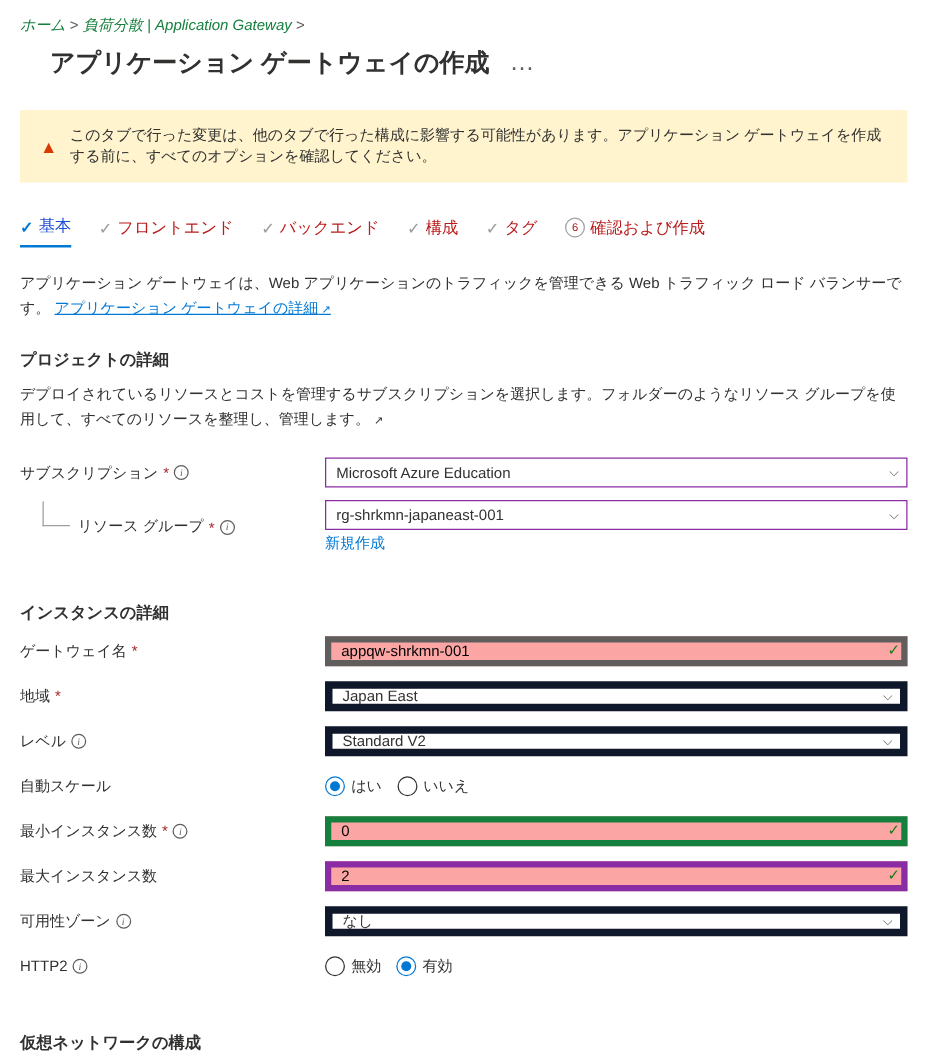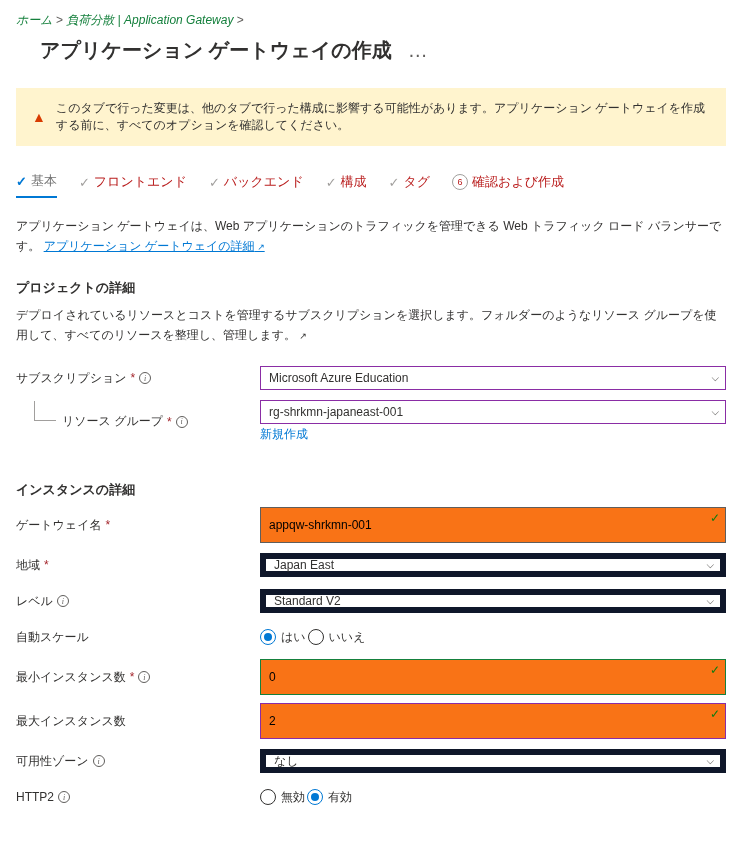--- a/index.html
+++ b/index.html
@@ -6,47 +6,47 @@
     body { font-family: 'Segoe UI', Meiryo, sans-serif; font-size: 12px; color: #323130; background: #fff; width: 742px; }
     .container { padding: 8px 16px 20px 16px; }
     .breadcrumb { font-size: 12px; color: #605e5c; padding: 4px 0 8px 0; }
     .breadcrumb a { color: #15803d; text-decoration: none; font-style: italic; }
     .page-title { font-size: 20px; font-weight: 600; color: #323130; padding-bottom: 4px; display: flex; align-items: center; gap: 16px; margin-left: 24px; }
     .page-title .ellipsis { color: #605e5c; font-weight: 400; }
     .alert-box { background: #fff4ce; border: 0; padding: 12px 16px; margin: 20px 0 26px 0; display: flex; align-items: center; gap: 10px; font-size: 12px; }
     .alert-icon { color: #d83b01; font-size: 14px; flex-shrink: 0; }
     .tabs { display: flex; gap: 22px; border-bottom: 0; margin-bottom: 18px; }
     .tab { display: flex; align-items: center; gap: 4px; padding-bottom: 6px; color: #b91c1c; font-size: 13px; cursor: pointer; }
-    .tab.active { color: #737373; border-bottom: 2px solid #0078d4; font-weight: 400; }
+    .tab.active { color: #1d4ed8; border-bottom: 2px solid #0078d4; font-weight: 400; }
     .tab.active .check::after { content: '✓'; color: #0078d4; font-weight: bold; }
     .tab .check::after { content: '✓'; color: #a19f9d; }
     .tab .circle-num { width: 16px; height: 16px; border: 1px solid #a19f9d; border-radius: 50%; display: inline-flex; align-items: center; justify-content: center; font-size: 9px; }
     .intro-text { font-size: 12px; line-height: 20px; margin-bottom: 22px; }
     .intro-text a { color: #0078d4; }
     .ext-link::after { content: ' ↗'; font-size: 9px; }
     .section-title { font-weight: 700; font-size: 13px; margin-bottom: 8px; margin-top: 6px; }
     .section-desc { font-size: 12px; line-height: 20px; margin-bottom: 18px; }
     .form-row { display: flex; align-items: center; margin-bottom: 8px; min-height: 28px; }
     .form-label { width: 244px; flex-shrink: 0; font-size: 12px; display: flex; align-items: center; gap: 4px; }
     .form-label.indented { padding-left: 46px; position: relative; }
     .indent-line { position: absolute; left: 18px; top: -12px; width: 22px; height: 20px; border-left: 1px solid #a19f9d; border-bottom: 1px solid #a19f9d; }
     .form-control-wrap { flex: 1; }
     .required { color: #a4262c; }
     .info-icon { width: 12px; height: 12px; border: 1px solid #605e5c; border-radius: 50%; display: inline-flex; align-items: center; justify-content: center; font-size: 8px; color: #605e5c; cursor: pointer; }
     .info-icon::before { content: 'i'; font-family: serif; font-style: italic; }
     .dropdown { width: 100%; height: 24px; border: 6px solid #0f172a; padding: 0 24px 0 8px; font-size: 12px; background: #fff; display: flex; align-items: center; justify-content: space-between; position: relative; cursor: pointer; }
     .dropdown .chev { position: absolute; right: 6px; color: #605e5c; font-size: 10px; }
     .dropdown .chev::before { content: '⌵'; }
     .dropdown.highlighted { border: 1px solid #8a2da5; }
-    .text-input { width: 100%; height: 36px; border: 1px solid #15803d; padding: 0 24px 0 8px; font-size: 12px; background: #f97316; position: relative; }
+    .text-input { width: 100%; height: 24px; border: 5px solid #15803d; padding: 0 24px 0 8px; font-size: 12px; background: #fca5a5; position: relative; }
     .text-input.validated { border-color: #605e5c; }
     .input-wrap { position: relative; }
     .input-check { position: absolute; right: 6px; top: 4px; color: #107c10; font-size: 12px; }
     .link-small { color: #0078d4; font-size: 12px; text-decoration: none; display: inline-block; margin-top: 2px; }
-    .radio-group { display: flex; gap: 2px; align-items: center; }
+    .radio-group { display: flex; gap: 12px; align-items: center; }
     .radio-item { display: flex; align-items: center; gap: 5px; cursor: pointer; font-size: 12px; }
     .radio { width: 16px; height: 16px; border: 1px solid #323130; border-radius: 50%; display: inline-flex; align-items: center; justify-content: center; }
     .radio.checked { border-color: #0078d4; }
     .radio.checked::after { content: ''; width: 8px; height: 8px; background: #0078d4; border-radius: 50%; }
     .section-gap { height: 24px; }
   </style>
 </head>
 <body>
 
 <div class="container">

